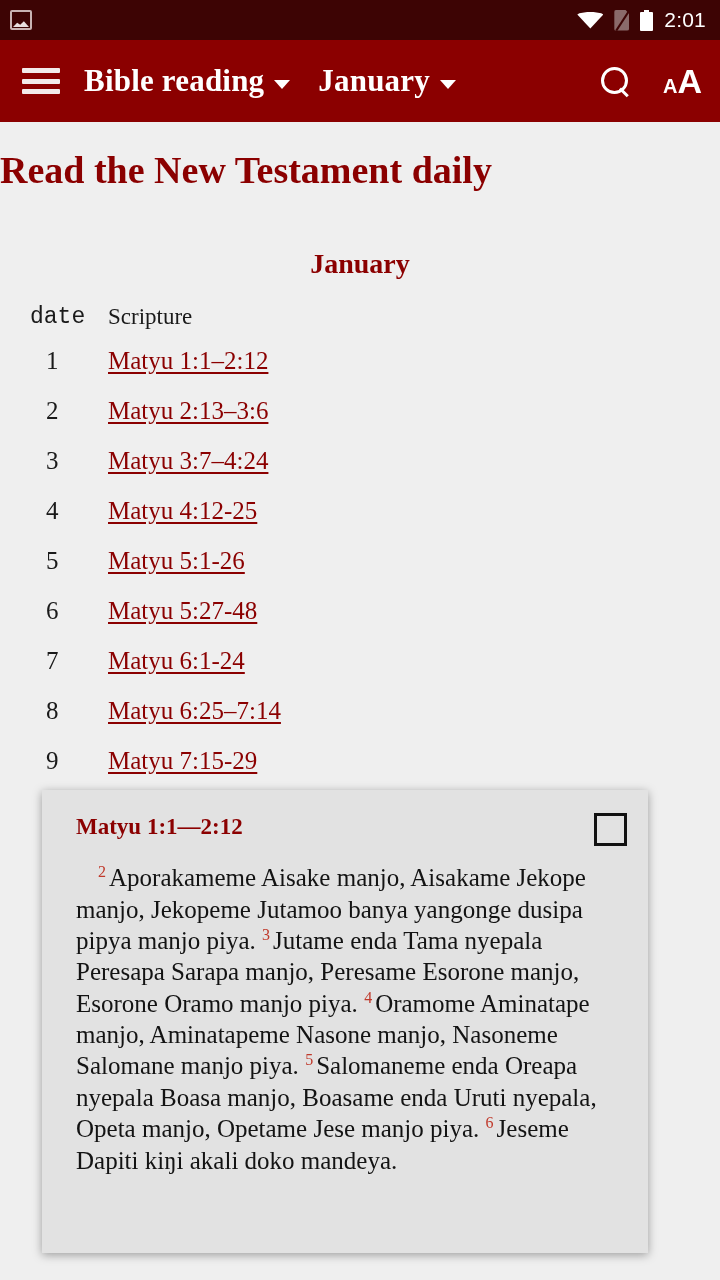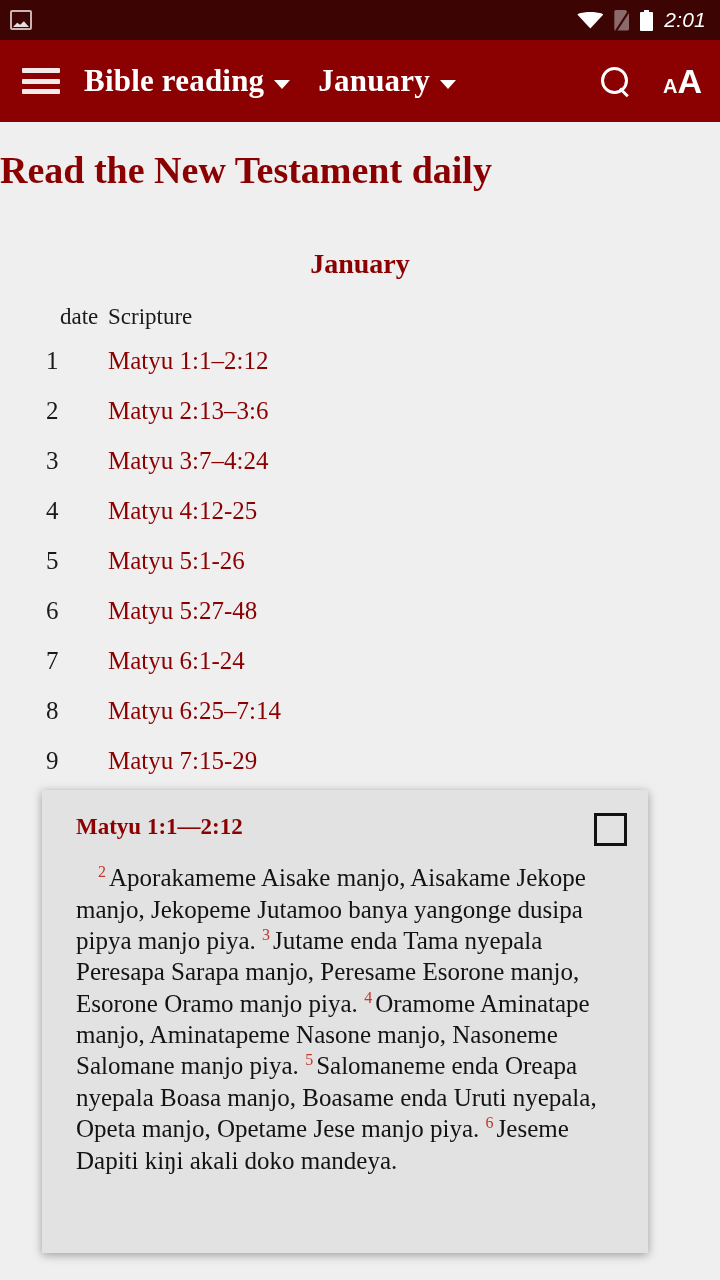--- a/index.html
+++ b/index.html
@@ -9,21 +9,20 @@
     background:#efefef;
     overflow:hidden;
     position:relative;
   }
 
   
   .statusbar{
     height:40px; background:#3d0404;
     display:flex; align-items:center; justify-content:space-between;
     padding:0 14px 0 10px;
-    font-style:italic;
   }
   .sb-left{ display:flex; align-items:center; gap:8px; }
   .sb-right{ display:flex; align-items:center; gap:11px; }
   .sb-time{
     color:#fff; font-family:"Liberation Sans", sans-serif;
     font-size:21px; letter-spacing:.2px;
   }
   .ic-photo{
     width:22px;height:20px;border:2px solid #c9b3b3;border-radius:2px;
     position:relative;overflow:hidden;background:#3d0404;
@@ -103,25 +102,25 @@
   }
   .month-head{
     text-align:center; color:#8b0000; font-size:28px; font-weight:bold;
     margin-top:56px;
   }
   table.schedule{ width:100%; border-collapse:collapse; margin-top:20px; }
   table.schedule th{
     text-align:left; font-weight:normal; color:#1a1a1a; font-size:23px;
     padding:4px 0 6px 0;
   }
-  table.schedule th.c-date{ width:62px; padding-left:60px; }
+  table.schedule th.c-date{ width:62px; padding-left:30px;font-family:Liberation Mono, monospace; }
   table.schedule td{ font-size:25px; color:#1a1a1a; padding:11px 0; }
   table.schedule td.c-date{ padding-left:46px; width:108px; }
   table.schedule a{
-    color:#8b0000; text-underline-offset:3px;text-align:right;
+    color:#8b0000; text-decoration:underline; text-underline-offset:3px;text-align:right;
   }
 
   
   .card{
     position:absolute; left:42px; top:790px; width:606px; height:463px;
     background:#e2e2e2; overflow:hidden;
     box-shadow:0 2px 9px rgba(0,0,0,.35);
   }
   .card-head{
     display:flex; align-items:flex-start; justify-content:space-between;

